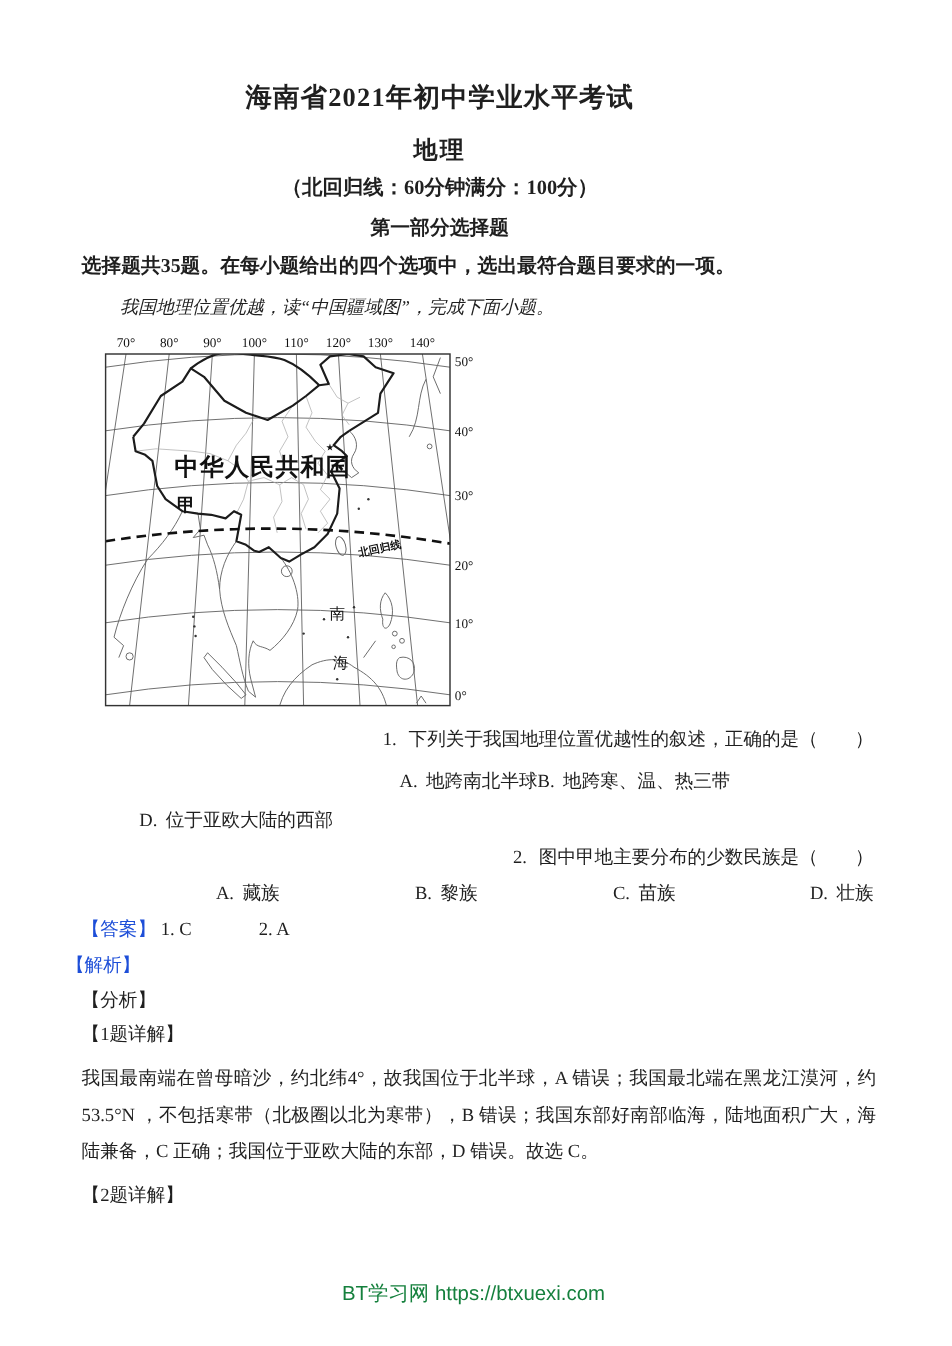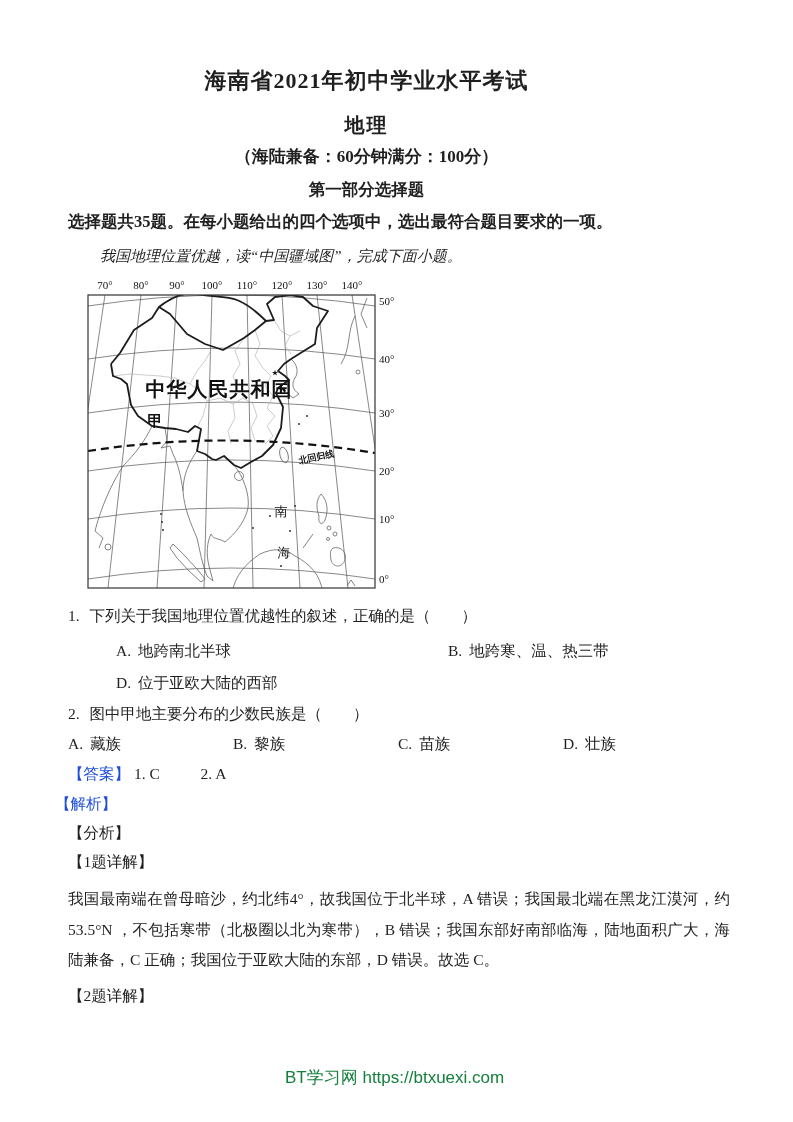--- a/index.html
+++ b/index.html
@@ -10,21 +10,21 @@
   }
   .abs{position:absolute;}
   .center{left:0;width:733px;text-align:center;}
   .page-title{top:66px;font-size:22px;font-weight:bold;letter-spacing:1px;}
   .subject{top:112px;font-size:20px;font-weight:bold;letter-spacing:2px;}
   .exam-info{top:145px;font-size:17px;font-weight:bold;}
   .section-title{top:179px;font-size:16.5px;font-weight:bold;}
   .instructions{left:68px;top:211px;width:660px;font-size:16.5px;font-weight:bold;}
   .passage{left:100px;top:247px;width:620px;font-size:15px;font-style:italic;}
   .map-fig{left:85px;top:276px;}
-  .q-line{left:68px;width:660px;}
+  .q-line{left:68px;width:660px;text-align:right;}
   .q1{top:606px;}
   .q1-row1{top:641px;}
   .q1-row2{top:673px;}
   .q2{top:704px;}
   .q2-row{top:734px;}
   .opt-2col{display:flex;margin-left:48px;}
   .opt-2col .col-a{width:332px;}
   .opt-4col{display:flex;}
   .opt-4col .col{width:165px;}
   .opt-label{margin-right:7px;}
@@ -42,21 +42,21 @@
   .map-country{font-size:20px;font-weight:bold;letter-spacing:1px;}
   .map-marker{font-size:15px;font-weight:bold;}
   .map-sea{font-size:13px;}
   .map-tropic-label{font-size:9px;font-weight:bold;}
 </style>
 </head>
 <body>
 
 <div class="abs center page-title">海南省2021年初中学业水平考试</div>
 <div class="abs center subject">地理</div>
-<div class="abs center exam-info">（海陆兼备：60分钟满分：100分）</div>
+<div class="abs center exam-info">（北回归线：60分钟满分：100分）</div>
 <div class="abs center section-title">第一部分选择题</div>
 <div class="abs instructions">选择题共35题。在每小题给出的四个选项中，选出最符合题目要求的一项。</div>
 
 <div class="abs passage">我国地理位置优越，读“中国疆域图”，完成下面小题。</div>
 
 <div class="abs map-fig">
 <svg width="310" height="318" viewBox="0 0 310 318">
   <defs>
     <clipPath id="mapclip">
           <rect x="3" y="19" width="287" height="293"></rect>
@@ -215,21 +215,21 @@
     <span class="opt-label">C.</span><span>苗族</span>
   </div>
   <div class="col">
     <span class="opt-label">D.</span><span>壮族</span>
   </div>
 </div>
 
 <div class="abs ans-line">
   <span class="accent">【答案】</span>
   <span>1. C</span>
-  <span style="margin-left:37px;">2. A</span>
+  <span style="margin-left:52px;">2. A</span>
 </div>
 <div class="abs jiexi accent">【解析】</div>
 <div class="abs fenxi">【分析】</div>
 <div class="abs detail1">【1题详解】</div>
 <div class="abs detail1-text">我国最南端在曾母暗沙，约北纬4°，故我国位于北半球，A 错误；我国最北端在黑龙江漠河，约 53.5°N ，不包括寒带（北极圈以北为寒带），B 错误；我国东部好南部临海，陆地面积广大，海陆兼备，C 正确；我国位于亚欧大陆的东部，D 错误。故选 C。</div>
 <div class="abs detail2">【2题详解】</div>
 
 <div class="abs footer">BT学习网 https://btxuexi.com</div>
 
 </body></html>

